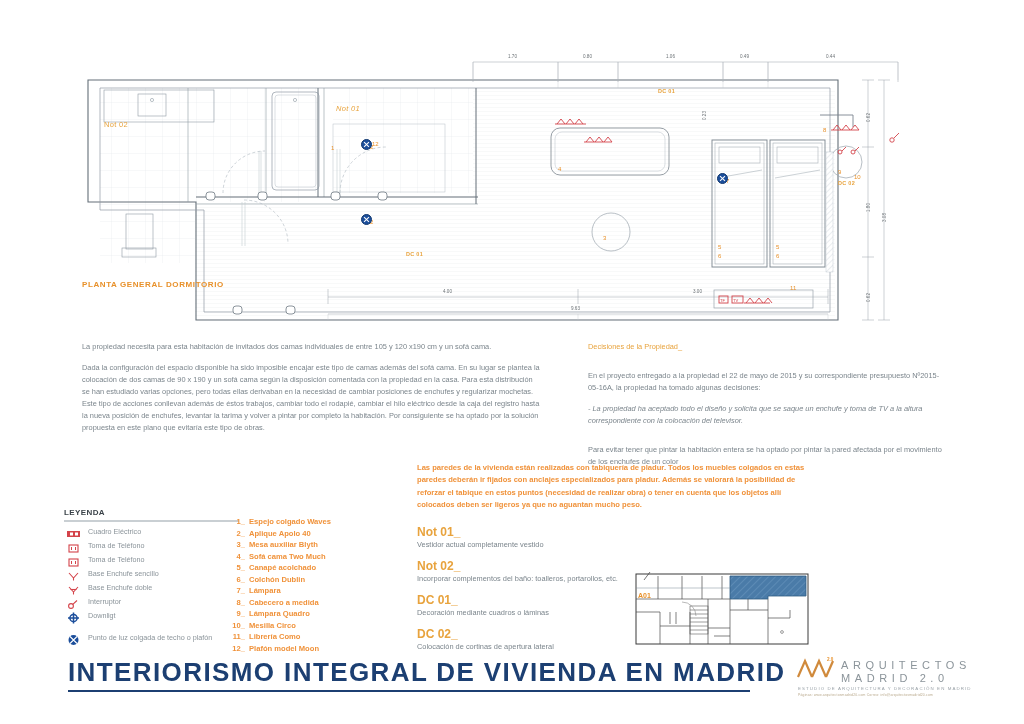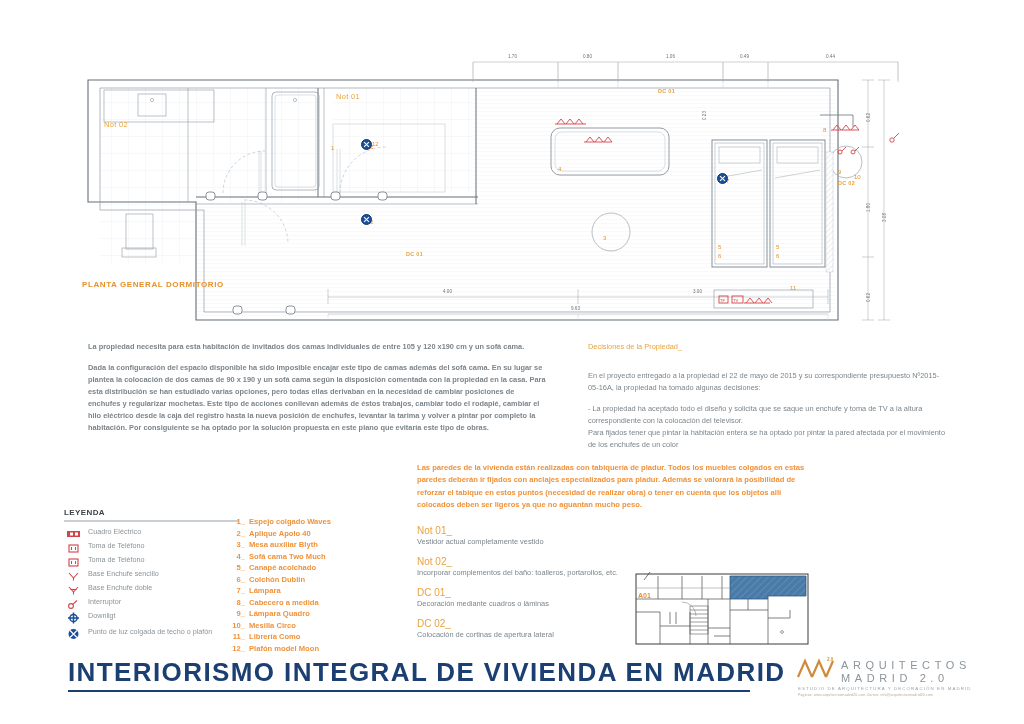--- a/index.html
+++ b/index.html
@@ -44,21 +44,21 @@
   .downlight:after{top:50%;left:1px;right:1px;height:1px;margin-top:-.5px;
     transform:rotate(45deg);}
 
   
   .txt-col{position:absolute;font-size:7.4px;line-height:1.62;color:#7b858c;}
   .txt-col p{margin:0 0 9px 0;}
   .orange-head{color:#e8a33d;font-size:7.4px;margin:0 0 17px 0;}
   .orange-bold{
     color:#f0923a;font-weight:bold;font-size:7.6px;line-height:1.62;margin:0;
   }
-  .note-head{color:#e8a33d;font-size:10px;margin:0;}
+  .note-head{color:#e8a33d;font-size:12px;margin:0;font-weight:bold;}
   .note-body{color:#7b858c;font-size:7.4px;margin:0 0 9px 0;line-height:1.5;}
 
   
   .legend{position:absolute;left:64px;top:508px;width:175px;}
   .legend-title{font-size:8px;font-weight:bold;color:#3b4349;letter-spacing:.4px;}
   .legend-rule{height:2px;background:#c9cfd3;margin:3px 0 5px 0;width:100%;}
   .legend-row{display:flex;height:14px;}
   .legend-row.tall{height:20px;align-items:flex-start;}
   .legend-ico{width:22px;min-width:22px;height:14px;position:relative;}
   .legend-txt{font-size:7.2px;color:#8b949a;line-height:1.25;padding-left:2px;}
@@ -227,21 +227,21 @@
     <div class="dim-text" style="left:615px;top:237px;">3.00</div>
     <div class="dim-text" style="left:493px;top:254px;">9.63</div>
 
     <div class="dim-text vert" style="left:788px;top:70px;">0.62</div>
     <div class="dim-text vert" style="left:788px;top:160px;">1.80</div>
     <div class="dim-text vert" style="left:788px;top:250px;">0.62</div>
     <div class="dim-text vert" style="left:804px;top:170px;">3.08</div>
     <div class="dim-text vert" style="left:624px;top:68px;">0.23</div>
 
     <div class="plan-label" style="left:26px;top:68px;text-align:right;">Not 02</div>
-    <div class="plan-label" style="left:258px;top:40px;">Not 01</div>
+    <div class="plan-label" style="left:258px;top:52px;font-style:italic;">Not 01</div>
     <div class="plan-label" style="left:328px;top:199px;font-size:5.5px;font-weight:bold;">DC 01</div>
     <div class="plan-label" style="left:580px;top:36px;font-size:5.5px;font-weight:bold;">DC 01</div>
     <div class="plan-label" style="left:760px;top:128px;font-size:5.5px;font-weight:bold;">DC 02</div>
 
     <div class="plan-num" style="left:253px;top:93px;">1</div>
     <div class="plan-num" style="left:292px;top:92px;">2</div>
     <div class="plan-num" style="left:292px;top:167px;">2</div>
     <div class="plan-num" style="left:525px;top:183px;">3</div>
     <div class="plan-num" style="left:480px;top:114px;">4</div>
     <div class="plan-num" style="left:640px;top:192px;">5</div>
@@ -285,30 +285,30 @@
       </g>
       <g fill="#d4434a" font-size="4" font-family="Liberation Sans, sans-serif">
         <text x="642" y="250">TF</text>
         <text x="655" y="250">TV</text>
       </g>
     </svg>
   </div>
 
   <div class="planta-title">PLANTA GENERAL DORMITORIO</div>
 
-  <div class="txt-col" style="left:88px;top:341px;width:458px;font-weight:bold;">
+  <div class="txt-col" style="left:82px;top:341px;width:458px;">
     <p>La propiedad necesita para esta habitación de invitados dos camas individuales  de entre 105 y 120 x190 cm y un sofá cama.</p>
     <p>Dada la configuración del espacio disponible ha sido imposible encajar este tipo de camas además del sofá cama. En su lugar se plantea la colocación de dos camas de 90 x 190 y un sofá cama según la disposición comentada con la propiedad en la casa. Para esta distribución se han estudiado varias opciones, pero todas ellas derivaban en la necesidad de cambiar posiciones de enchufes y regularizar mochetas. Este tipo de acciones conllevan además de éstos trabajos, cambiar todo el rodapié, cambiar el hilo eléctrico desde la caja del registro hasta la nueva posición de enchufes, levantar la tarima y volver a pintar por completo la habitación. Por consiguiente se ha optado por la solución propuesta en este plano que evitaría este tipo de obras.</p>
   </div>
 
   <div class="txt-col" style="left:588px;top:341px;width:358px;">
     <div class="orange-head">Decisiones de la Propiedad_</div>
     <p>En el proyecto entregado a la propiedad el 22 de mayo de 2015  y su correspondiente presupuesto Nº2015-05-16A, la propiedad ha tomado algunas decisiones:</p>
-    <p style="margin-bottom:0;">- La propiedad ha aceptado todo el diseño y solicita que se saque un enchufe y toma de TV a la altura correspondiente con la colocación del televisor.</p>
-    <p>Para fijados tener que pintar la habitación entera se ha optado por pintar la pared afectada por el movimiento de los enchufes de un color</p>
+    <p style="margin-bottom:17px;font-style:italic;">- La propiedad ha aceptado todo el diseño y solicita que se saque un enchufe y toma de TV a la altura correspondiente con la colocación del televisor.</p>
+    <p>Para evitar tener que pintar la habitación entera se ha optado por pintar la pared afectada por el movimiento de los enchufes de un color</p>
   </div>
 
   <div style="position:absolute;left:417px;top:462px;width:392px;">
     <p class="orange-bold">Las paredes de la vivienda están realizadas con tabiquería de pladur. Todos los muebles colgados en estas paredes deberán ir fijados con anclajes especializados para pladur. Además se valorará la posibilidad de reforzar el tabique en estos puntos (necesidad de realizar obra) o tener en cuenta que los objetos allí colocados deben ser ligeros ya que no aguantan mucho peso.</p>
   </div>
 
   <div class="legend">
     <div class="legend-title">LEYENDA</div>
     <div class="legend-rule"></div>
 
@@ -387,21 +387,21 @@
         <svg width="22" height="14">
             <g stroke="#1b4e9b" stroke-width="1.5" fill="none">
               <circle cx="9.5" cy="7" r="3.6"></circle>
               <path d="M9.5 1.5 L9.5 12.5 M4 7 L15 7"></path>
             </g>
           </svg>
       </span>
       <span class="legend-txt">Downligt</span>
     </div>
 
-    <div class="legend-row tall" style="margin-top:2px;">
+    <div class="legend-row tall" style="margin-top:8px;">
       <span class="legend-ico">
         <svg width="22" height="14">
             <g>
               <circle cx="9.5" cy="7" r="5" fill="#1b4e9b"></circle>
               <path d="M6 3.5 L13 10.5 M13 3.5 L6 10.5" stroke="#fff" stroke-width="1.1"></path>
             </g>
           </svg>
       </span>
       <span class="legend-txt">Punto de luz colgada de techo o plafón</span>
     </div>

